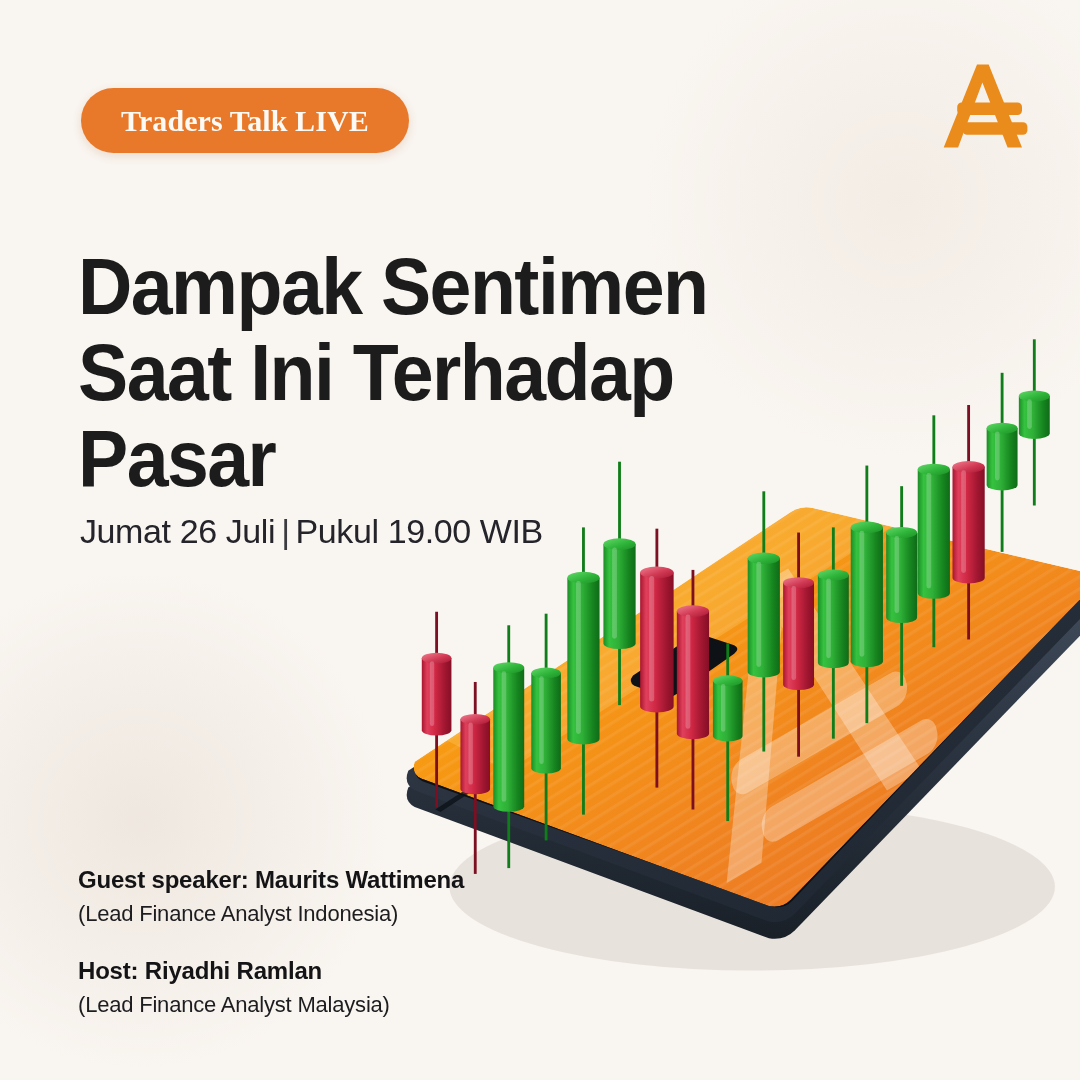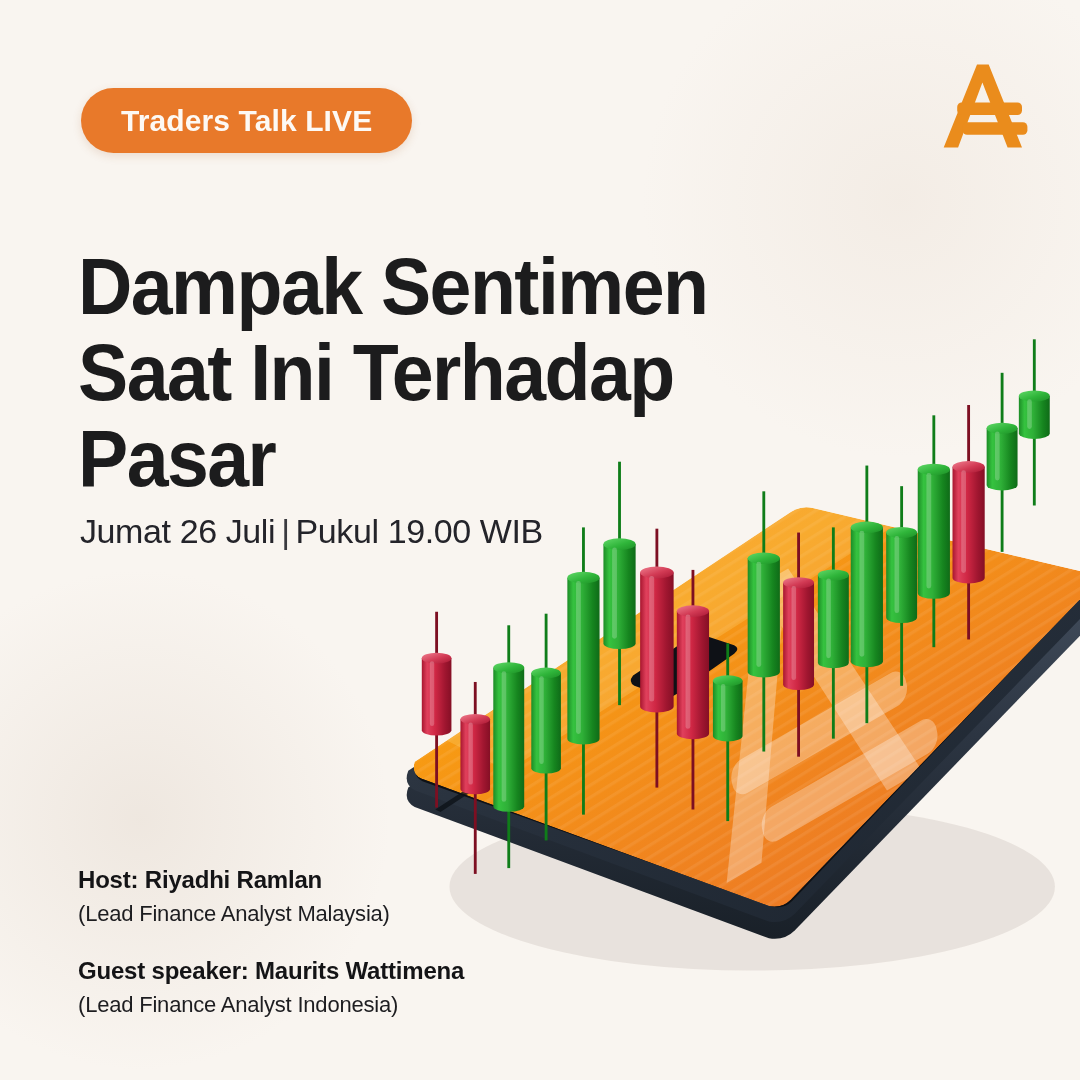--- a/index.html
+++ b/index.html
@@ -25,20 +25,21 @@
   .logo{position:absolute;right:40px;top:52px;width:108px;height:108px;}
 
   
   .badge{
     position:absolute;left:81px;top:88px;
     height:65px;padding:0 40px;
     display:flex;align-items:center;justify-content:center;
     border-radius:34px;
     background:#e8792a;
     box-shadow:0 3px 10px rgba(160,90,30,.16);
+    font-family:Liberation Serif, serif;
   }
   .badge-label{
     color:#fdf9f4;font-size:30px;font-weight:bold;
     letter-spacing:.1px;white-space:nowrap;
   }
 
   
   .headline{
     position:absolute;left:78px;top:190px;width:780px;
     color:#1c1c1d;
@@ -351,22 +352,22 @@
     <span class="ln">Saat Ini Terhadap</span>
     <span class="ln">Pasar</span>
   </h1>
 
   <div class="dateline">
     <span>Jumat 26 Juli</span><span class="sep">|</span><span>Pukul 19.00 WIB</span>
   </div>
 
   <div class="credits">
     <div class="credit-block">
+      <div class="credit-name">Guest speaker: Maurits Wattimena</div>
+      <div class="credit-role">(Lead Finance Analyst Indonesia)</div>
+    </div>
+    <div class="credit-block">
       <div class="credit-name">Host: Riyadhi Ramlan</div>
       <div class="credit-role">(Lead Finance Analyst Malaysia)</div>
     </div>
-    <div class="credit-block">
-      <div class="credit-name">Guest speaker: Maurits Wattimena</div>
-      <div class="credit-role">(Lead Finance Analyst Indonesia)</div>
-    </div>
   </div>
 
 </div>
 
 </body></html>

